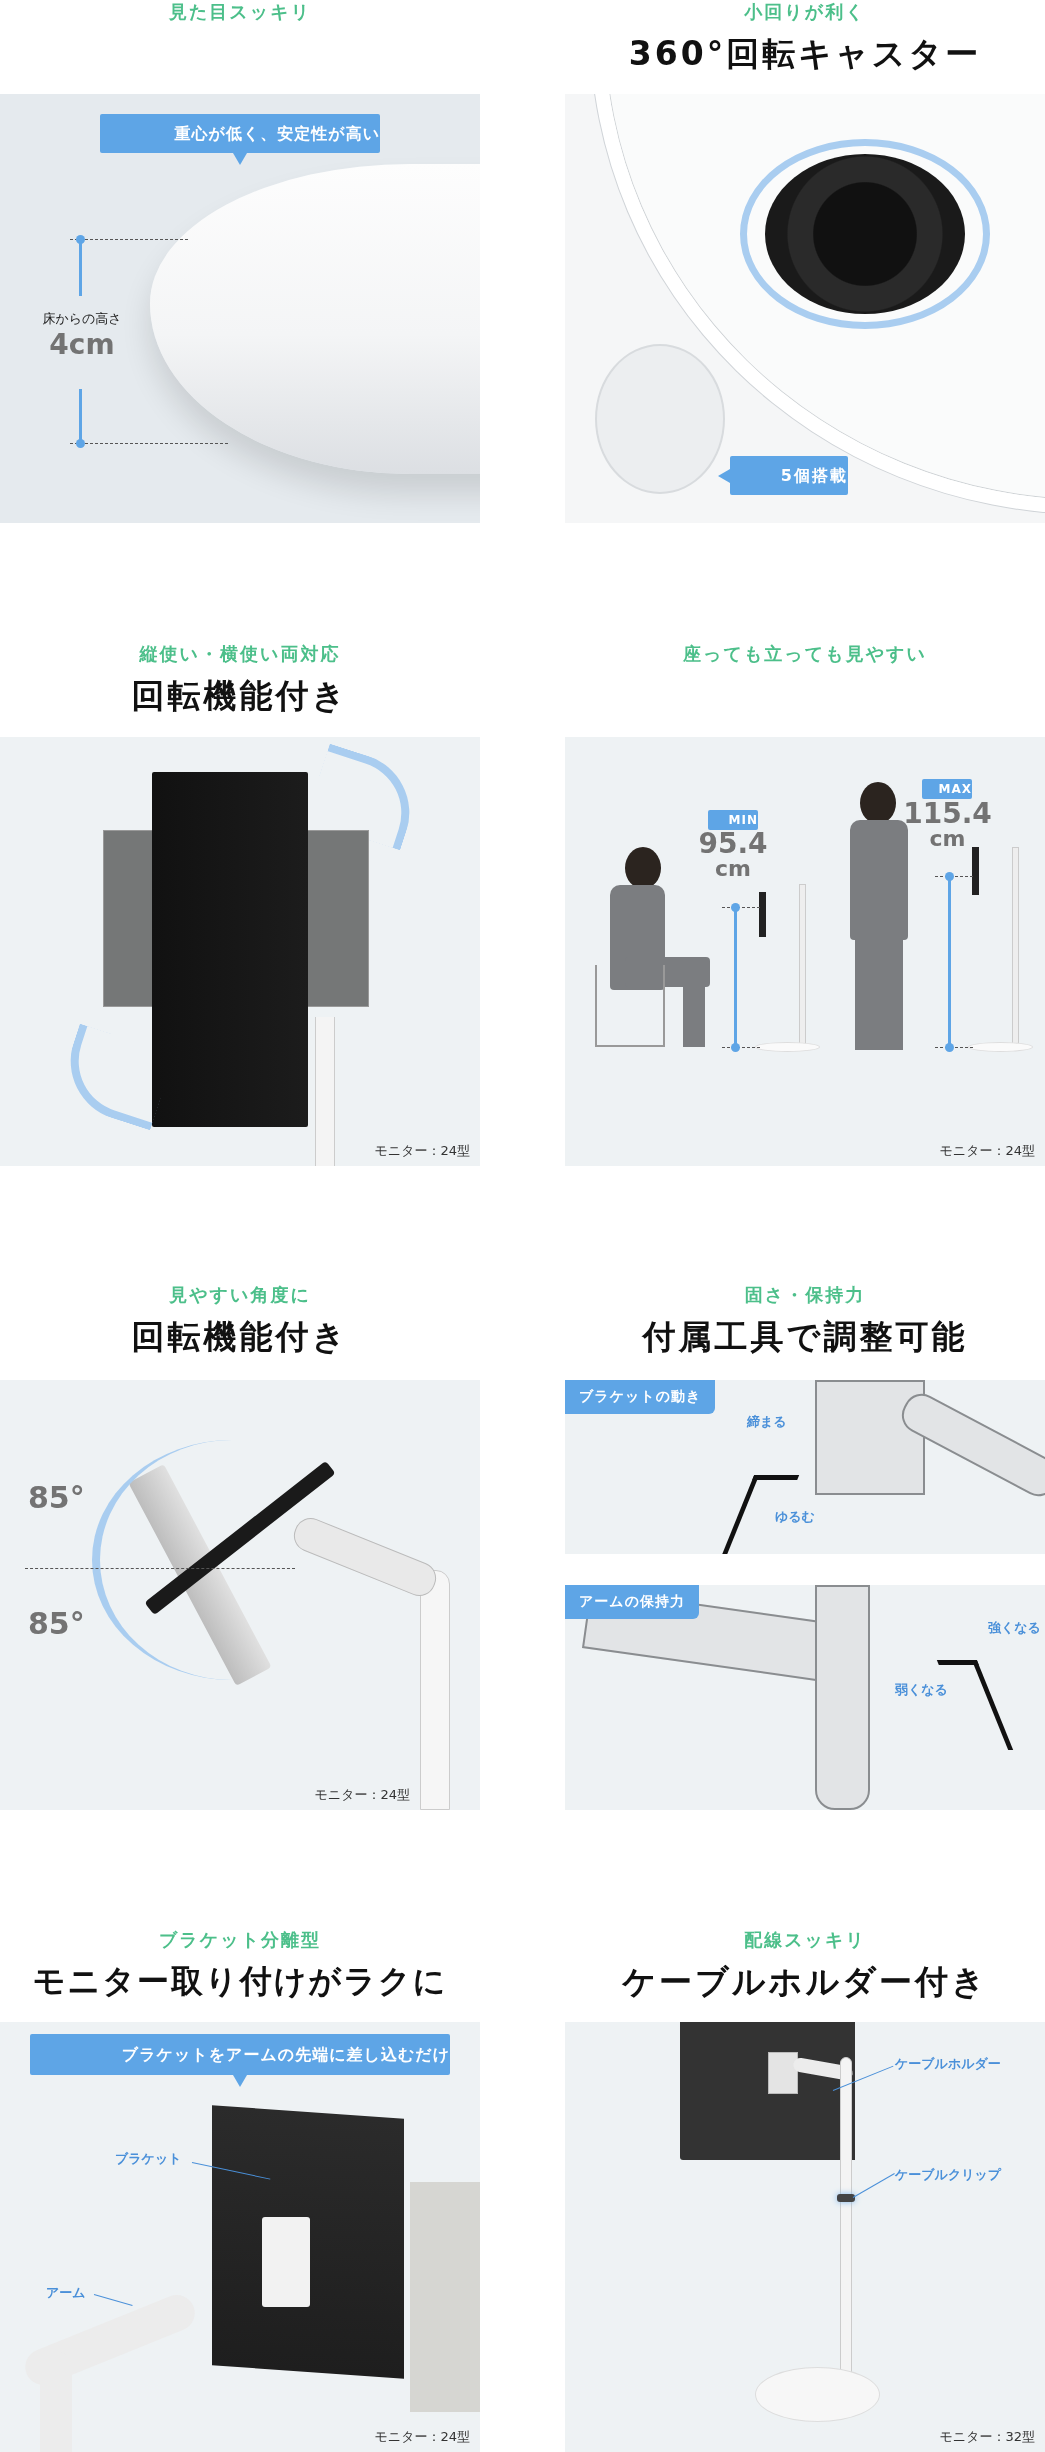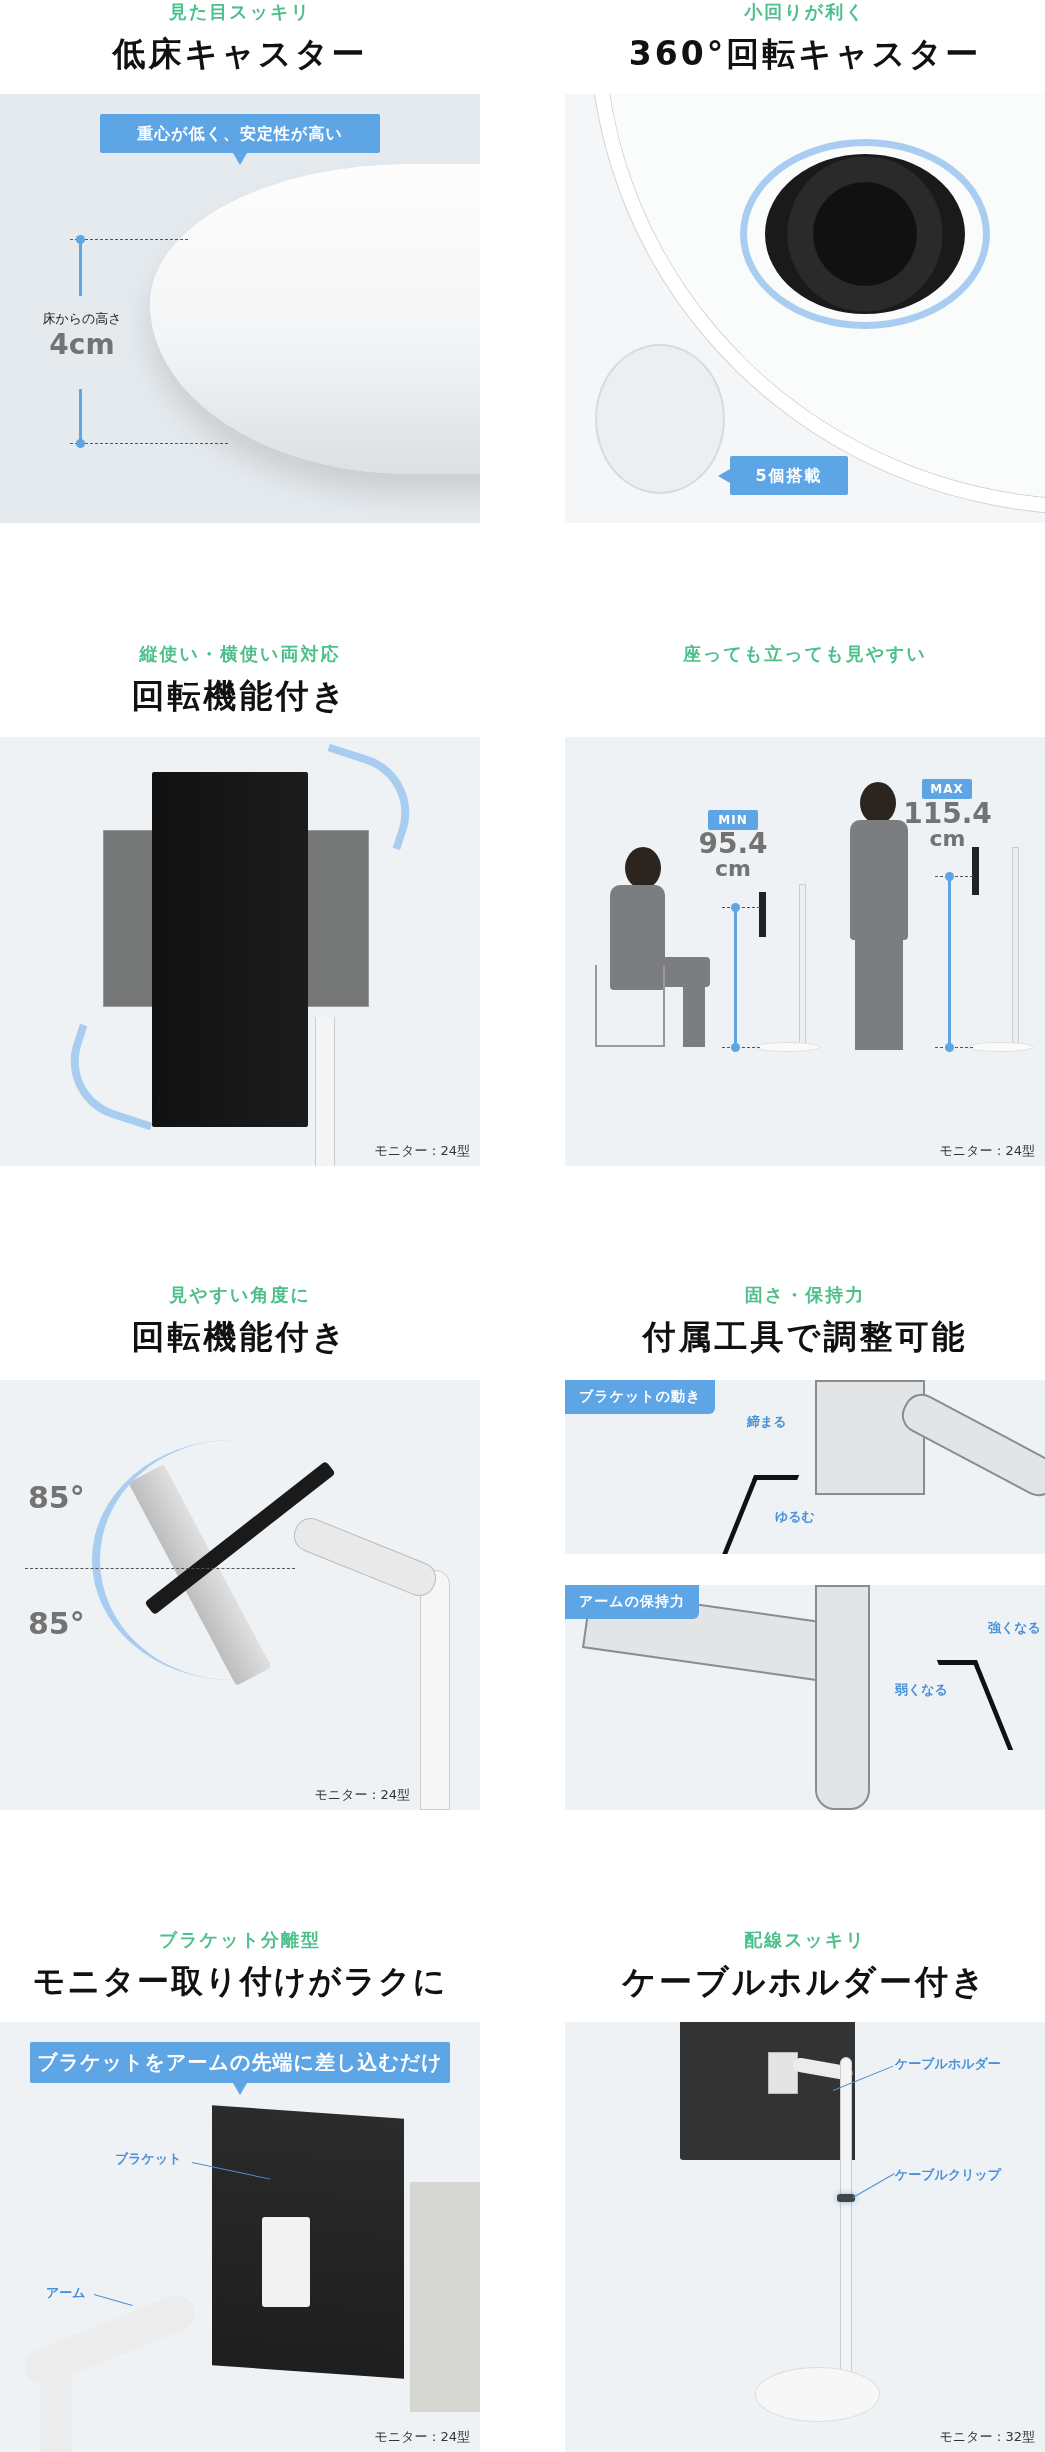--- a/index.html
+++ b/index.html
@@ -5,36 +5,35 @@
   *{box-sizing:border-box;margin:0;padding:0}
   html,body{width:1045px;height:2452px;background:#fff;overflow:hidden}
   body{position:relative;font-family:"DejaVu Sans","Liberation Sans",sans-serif;color:#111}
   .cell{position:absolute;width:480px}
   .cell.left{left:0}
   .cell.right{left:565px}
   .sub{position:absolute;left:0;width:480px;text-align:center;color:#4cbf8a;font-size:18px;font-weight:bold;letter-spacing:2px}
   .ttl{position:absolute;left:0;width:480px;text-align:center;color:#111;font-size:33px;font-weight:bold;letter-spacing:3px;white-space:nowrap}
   .panel{position:absolute;left:0;width:480px;background:#eef2f4;overflow:hidden}
   .note{position:absolute;right:10px;bottom:6px;font-size:13px;color:#333}
-  .badge{position:absolute;background:#5ea5e6;color:#fff;font-weight:bold;text-align:center;border-radius:2px}
+  .badge{position:absolute;background:#5ea5e6;color:#fff;font-weight:bold;text-align:right;border-radius:2px}
   .badge.down::after{content:"";position:absolute;left:50%;bottom:-12px;margin-left:-7px;border-left:7px solid transparent;border-right:7px solid transparent;border-top:12px solid #5ea5e6}
   .badge.left::after{content:"";position:absolute;left:-12px;top:50%;margin-top:-7px;border-top:7px solid transparent;border-bottom:7px solid transparent;border-right:12px solid #5ea5e6}
   .tag{position:absolute;left:0;top:0;background:#5ea5e6;color:#fff;font-weight:bold;font-size:14px;padding:8px 14px;border-radius:0 0 6px 0;letter-spacing:1px}
   .lbl-blue{position:absolute;color:#4a90d9;font-size:13px;font-weight:bold}
   .big{position:absolute;font-weight:bold;color:#737373}
   .vline{position:absolute;width:3px;background:#5ea5e6}
   .dot{position:absolute;width:9px;height:9px;border-radius:50%;background:#5ea5e6}
   .dash{position:absolute;height:0;border-top:1px dashed #555}
 </style>
 </head>
 <body>
 
 <div class="cell left" style="top:0;height:530px">
   <div class="sub" style="top:0">見た目スッキリ</div>
-  <div class="ttl" style="top:32px">低床キャスター</div>
   <div class="panel" style="top:94px;height:429px;background:#e5eaee">
 
     <div style="position:absolute;left:150px;top:70px;width:520px;height:310px;border-radius:50% 0 0 50% / 45% 0 0 55%;background:linear-gradient(180deg,#fdfdfd 0%,#f4f5f6 55%,#dcdfe3 100%);box-shadow:0 20px 30px rgba(0,0,0,.12)"></div>
     <div class="badge down" style="left:100px;top:20px;width:280px;height:39px;line-height:39px;font-size:16px;letter-spacing:1px">重心が低く、安定性が高い</div>
     <div class="dash" style="left:70px;top:145px;width:118px"></div>
     <div class="dash" style="left:70px;top:349px;width:158px"></div>
     <div class="dot" style="left:76px;top:141px"></div>
     <div class="dot" style="left:76px;top:345px"></div>
     <div class="vline" style="left:79px;top:145px;height:57px"></div>
     <div class="vline" style="left:79px;top:295px;height:54px"></div>
@@ -157,21 +156,21 @@
 
 <div class="cell left" style="top:1928px;height:524px">
   <div class="sub" style="top:0">ブラケット分離型</div>
   <div class="ttl" style="top:32px;font-size:32px;letter-spacing:2px">モニター取り付けがラクに</div>
   <div class="panel" style="top:94px;height:430px">
     <div style="position:absolute;left:212px;top:90px;width:192px;height:260px;background:linear-gradient(180deg,#2b2b2b,#1e1e1e);transform:skewY(4deg)"></div>
     <div style="position:absolute;left:262px;top:195px;width:48px;height:90px;background:#f2f2f2;border-radius:3px"></div>
     <div style="position:absolute;left:20px;top:300px;width:180px;height:36px;background:#ececec;border-radius:18px;transform:rotate(-22deg)"></div>
     <div style="position:absolute;left:40px;top:330px;width:32px;height:100px;background:#ececec;border-radius:14px 14px 0 0"></div>
     <div style="position:absolute;left:410px;top:160px;width:70px;height:230px;background:#d6d6d2"></div>
-    <div class="badge down" style="left:30px;top:20px;width:420px;height:41px;line-height:41px;font-size:20px;letter-spacing:1px">ブラケットをアームの先端に差し込むだけ</div>
+    <div class="badge down" style="left:30px;top:12px;width:420px;height:41px;line-height:41px;font-size:16px;letter-spacing:1px">ブラケットをアームの先端に差し込むだけ</div>
     <div class="lbl-blue" style="left:115px;top:128px">ブラケット</div>
     <div style="position:absolute;left:192px;top:140px;width:80px;height:1px;background:#4a90d9;transform:rotate(12deg);transform-origin:left"></div>
     <div class="lbl-blue" style="left:46px;top:262px">アーム</div>
     <div style="position:absolute;left:94px;top:272px;width:40px;height:1px;background:#4a90d9;transform:rotate(16deg);transform-origin:left"></div>
     <div class="note">モニター：24型</div>
   </div>
 </div>
 
 <div class="cell right" style="top:1928px;height:524px">
   <div class="sub" style="top:0">配線スッキリ</div>

